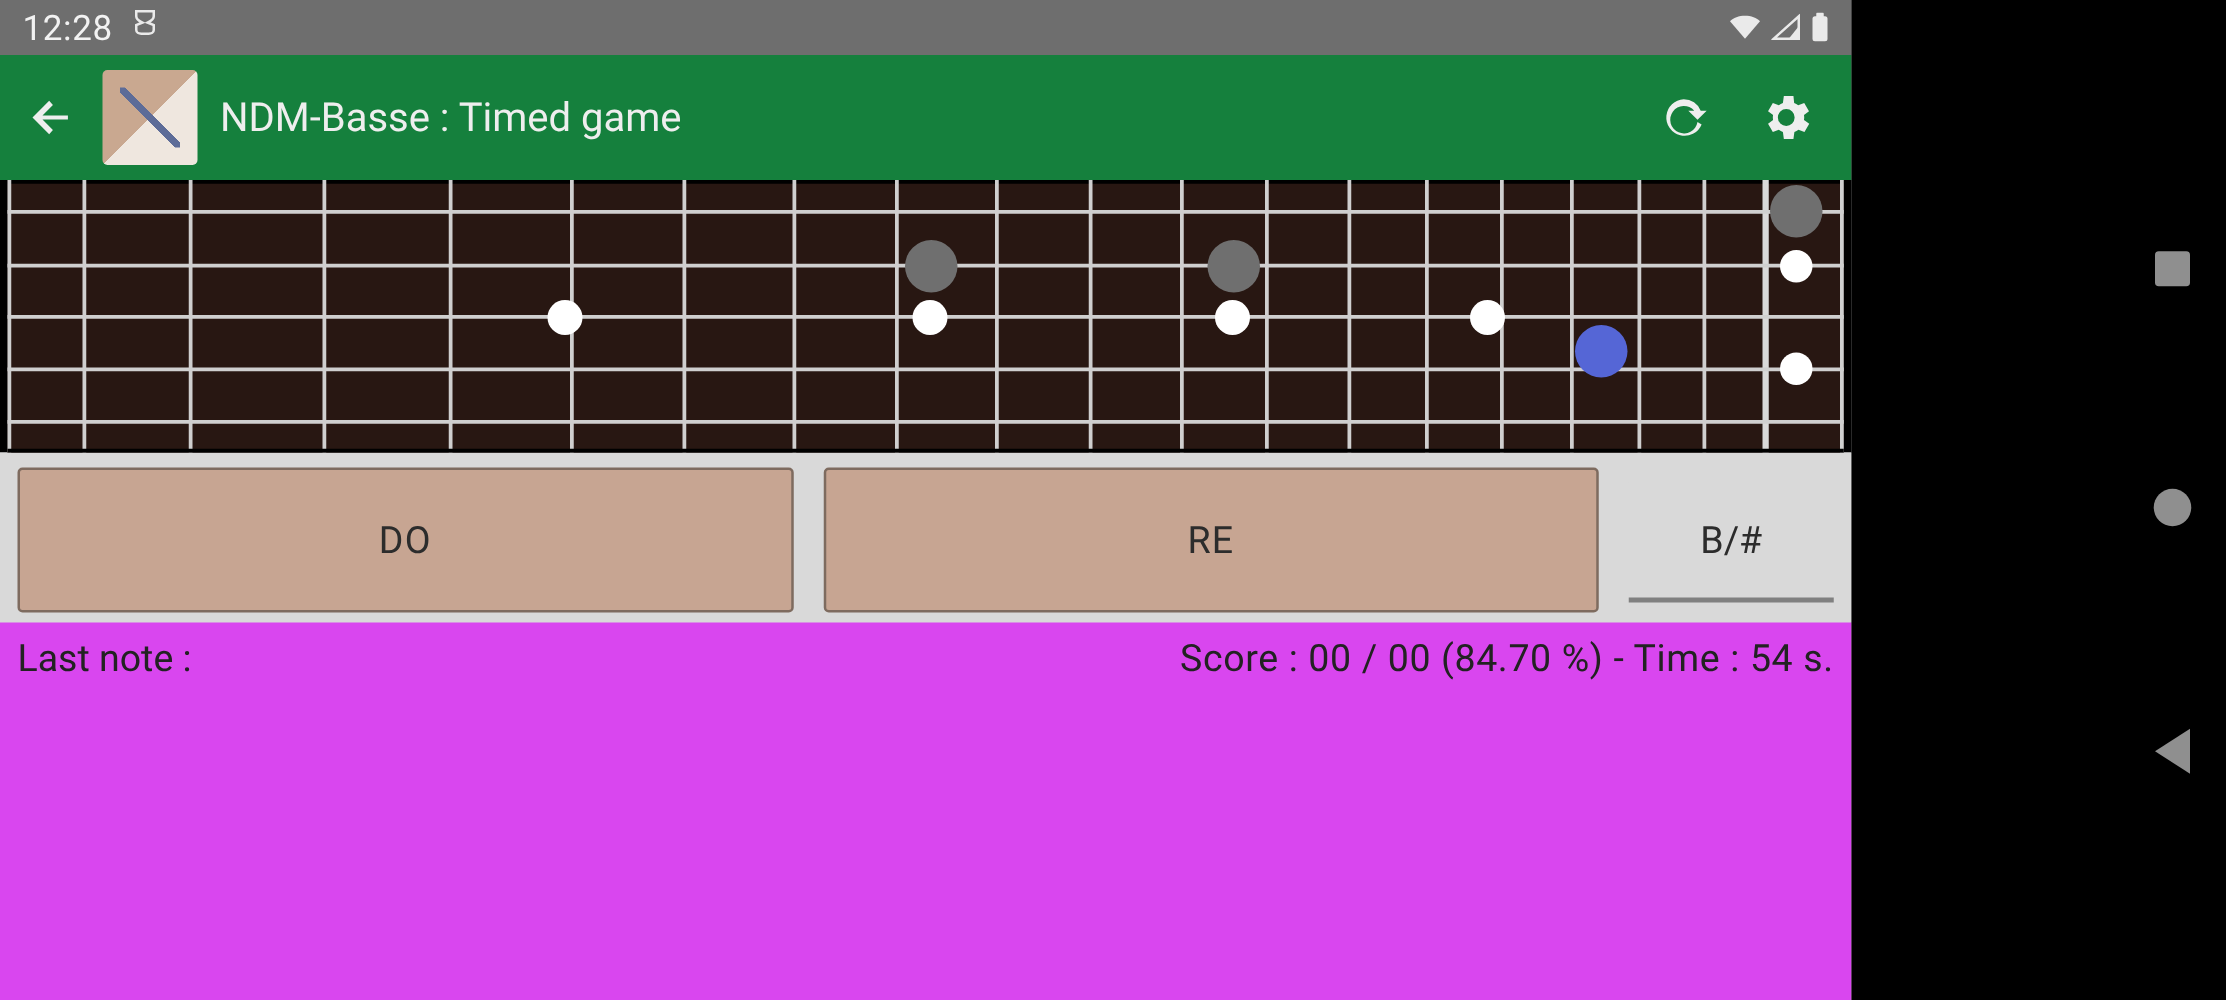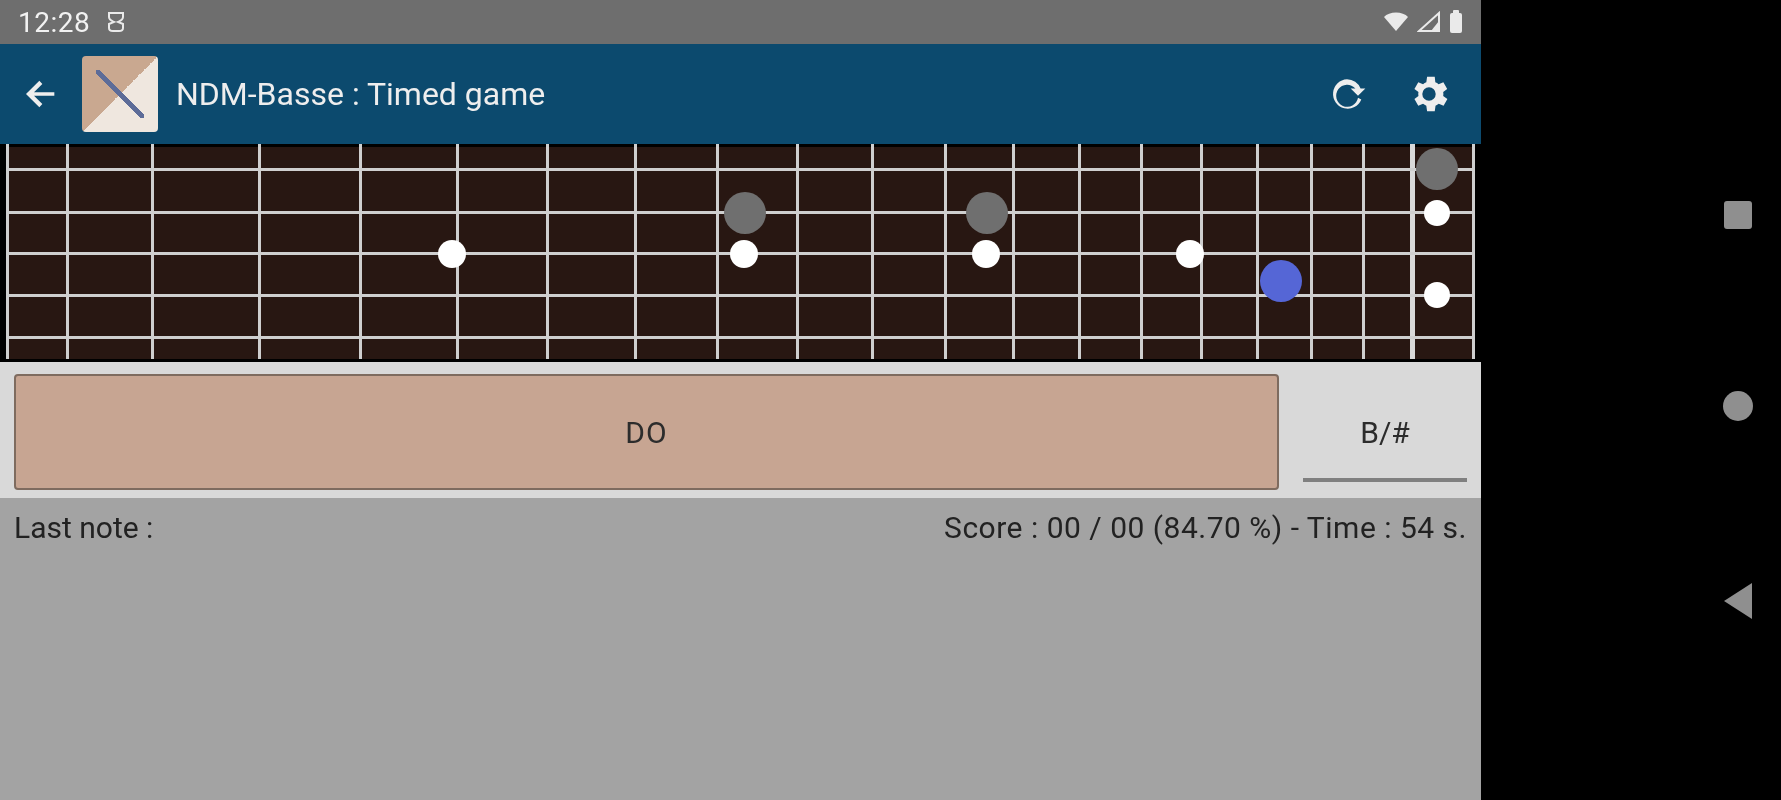--- a/index.html
+++ b/index.html
@@ -57,28 +57,28 @@
     height: 44px;
     background: #6e6e6e;
     display: flex;
     align-items: center;
     justify-content: space-between;
     padding: 0 18px;
     color: #f2f2f2;
     font-size: 28px;
     letter-spacing: 0.5px;
   }
-  .status-left { display: flex; align-items: center; gap: 14px; }
+  .status-left { display: flex; gap: 14px; }
   .status-right { display: flex; align-items: center; gap: 8px; }
   .status-right svg { display: block; }
 
   
   .app-bar {
     height: 100px;
-    background: #0c4a6e;
+    background: #15803d;
     display: flex;
     align-items: center;
     padding: 0 18px;
     gap: 18px;
   }
   .app-bar .back-arrow { width: 46px; height: 46px; display:flex; align-items:center; justify-content:center; cursor:pointer; }
   .app-bar .app-icon {
     width: 76px; height: 76px; border-radius: 4px;
     background: linear-gradient(135deg, #c9a890 50%, #efe7df 50%);
     position: relative; overflow: hidden; flex: none;
@@ -160,21 +160,21 @@
     cursor:pointer;
   }
 
   
   .status-row {
     display:flex;
     justify-content:space-between;
     padding: 12px 14px 0 14px;
     font-size: 30px;
     color:#222;
-    background:#a3a3a3;
+    background:#d946ef;
     flex:1;
   }
   .status-row .left { font-weight:400; }
   .status-row .right { letter-spacing:0.5px; }
 
 </style>
 </head>
 <body>
 
 <div class="nav-bar">
@@ -271,20 +271,21 @@
       <div class="dot blue" style="left:1254px; top:116px"></div>
 
       <div class="dot grey" style="left:1410px; top:4px"></div>
       <div class="dot end-sm" style="left:1418px; top:56px"></div>
       <div class="dot end-sm" style="left:1418px; top:138px"></div>
     </div>
   </div>
 
   <div class="answers-row">
     <div class="note-btn">DO</div>
+    <div class="note-btn">RE</div>
     <div class="accidental-btn">B/#</div>
   </div>
 
   <div class="status-row">
     <div class="left">Last note :</div>
     <div class="right">Score :  00 / 00 (84.70 %)  - Time :  54  s.</div>
   </div>
 
 </div>
 

